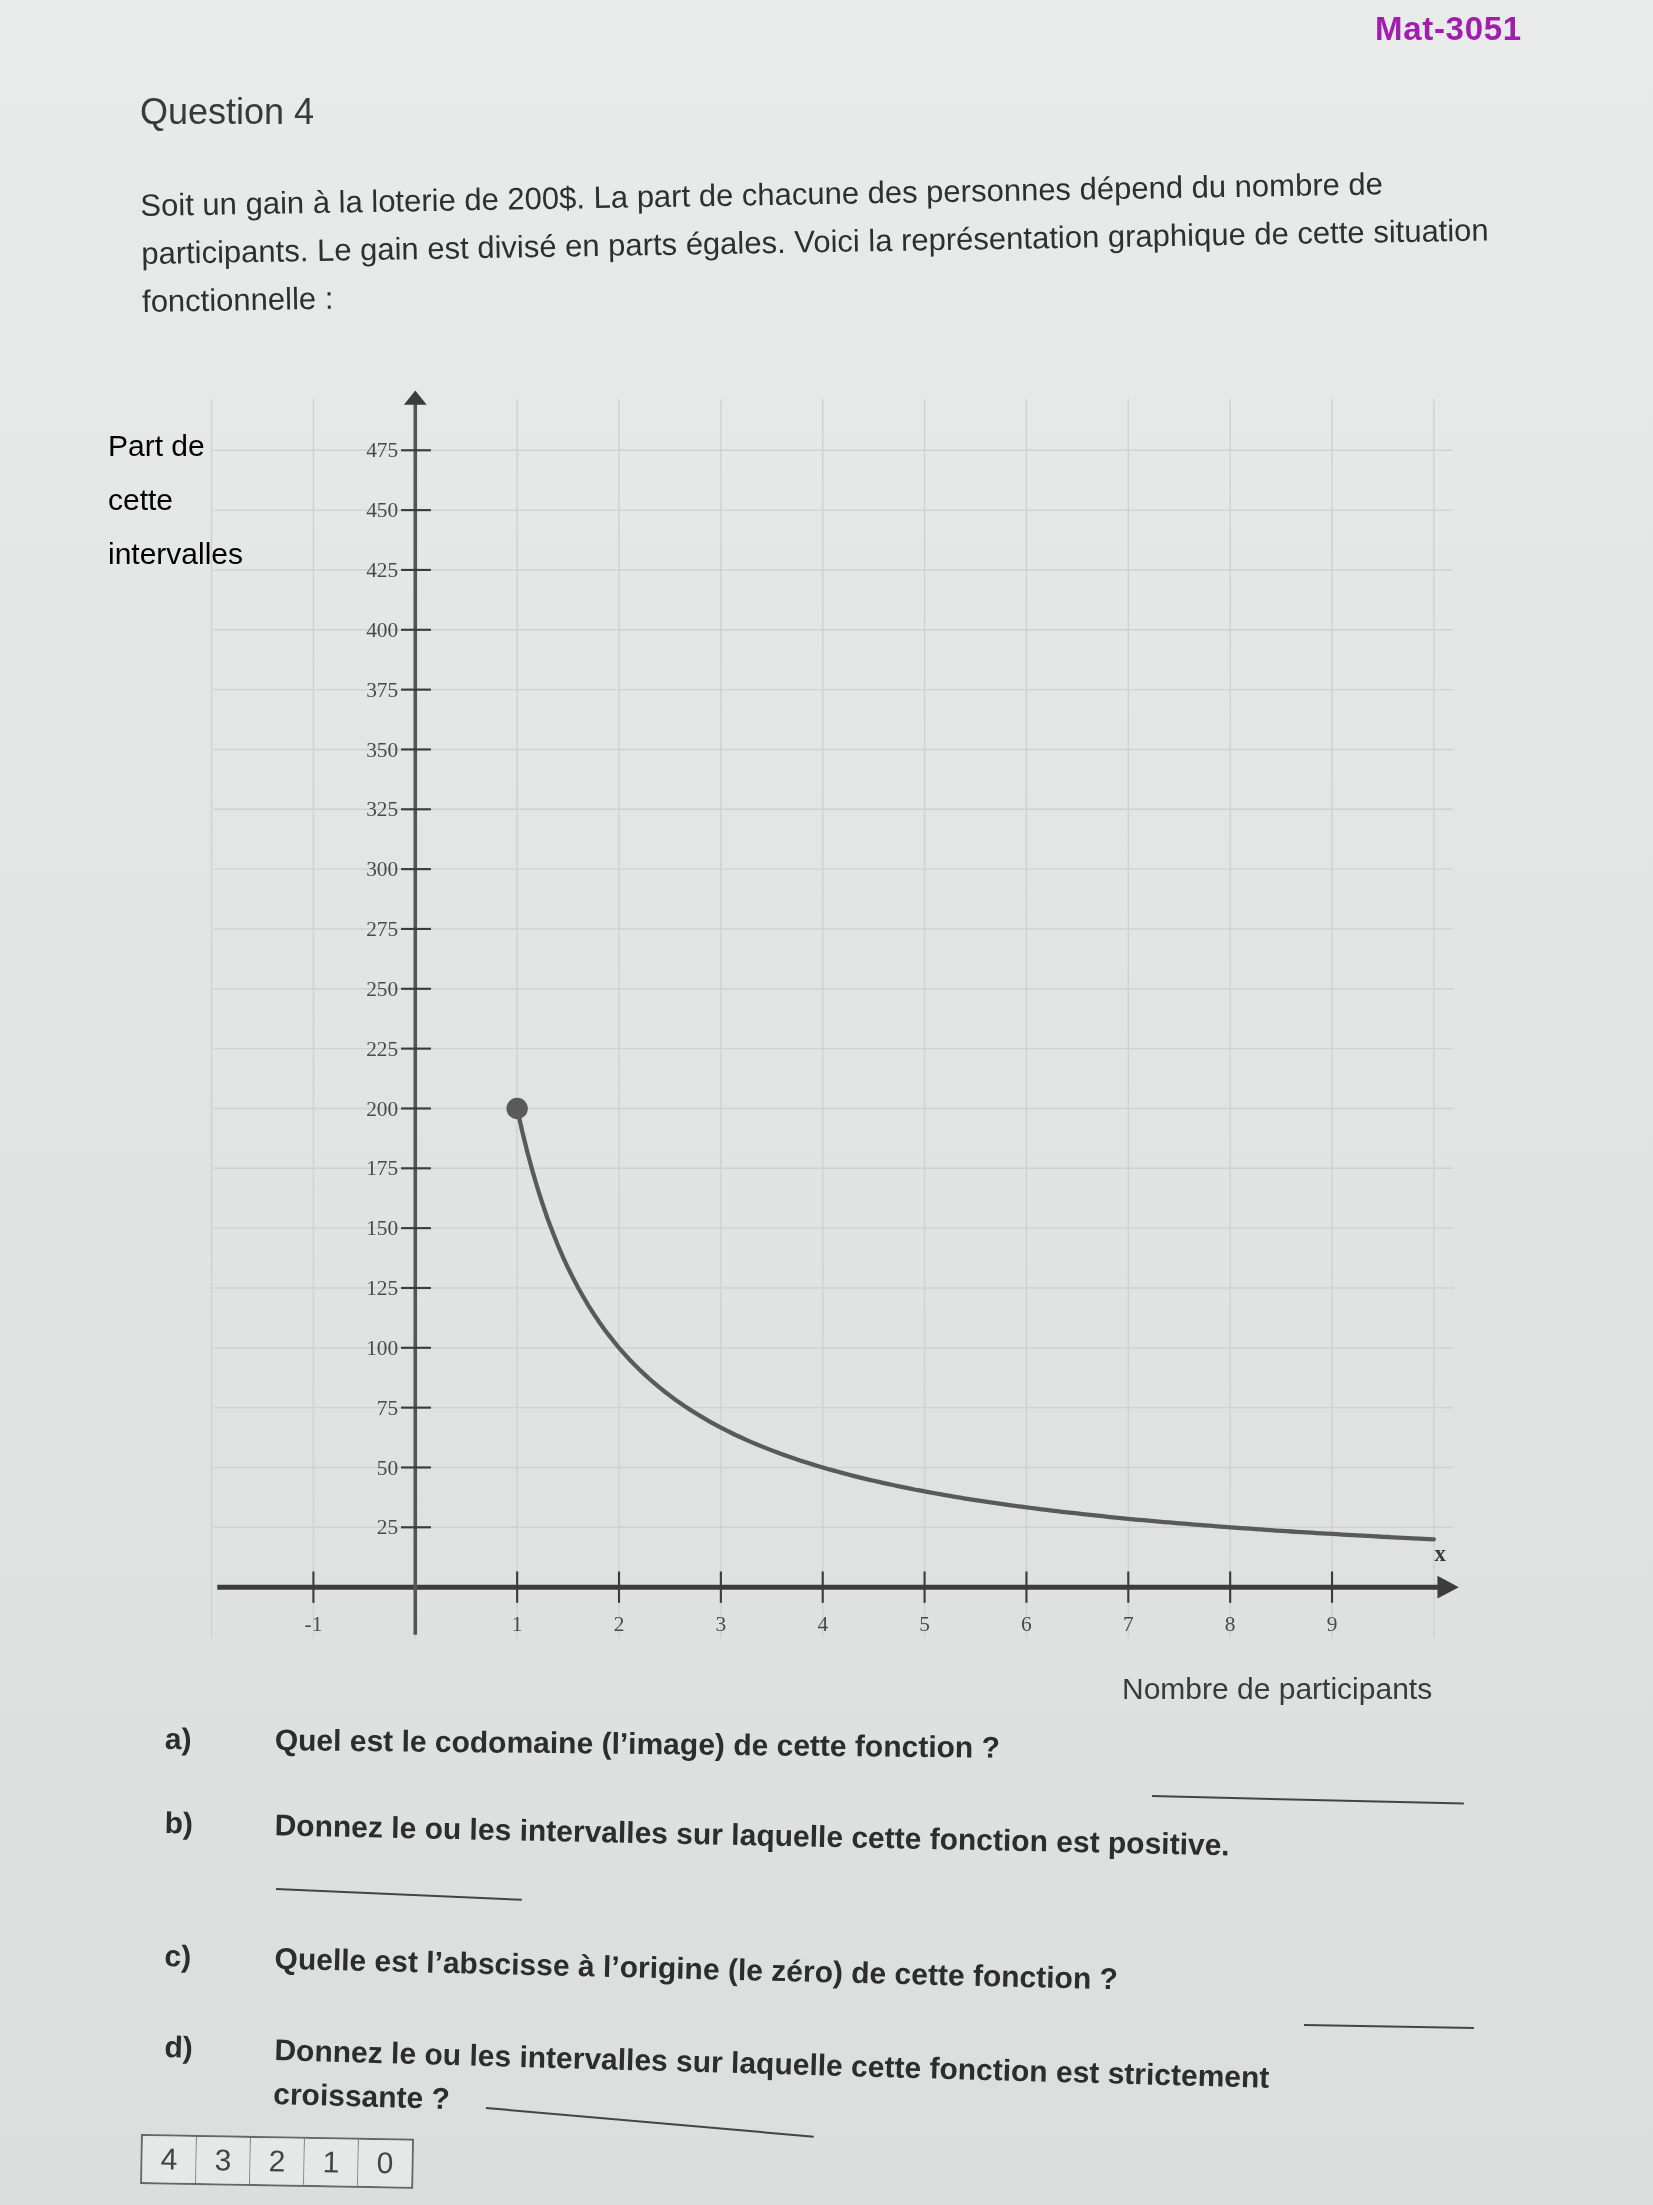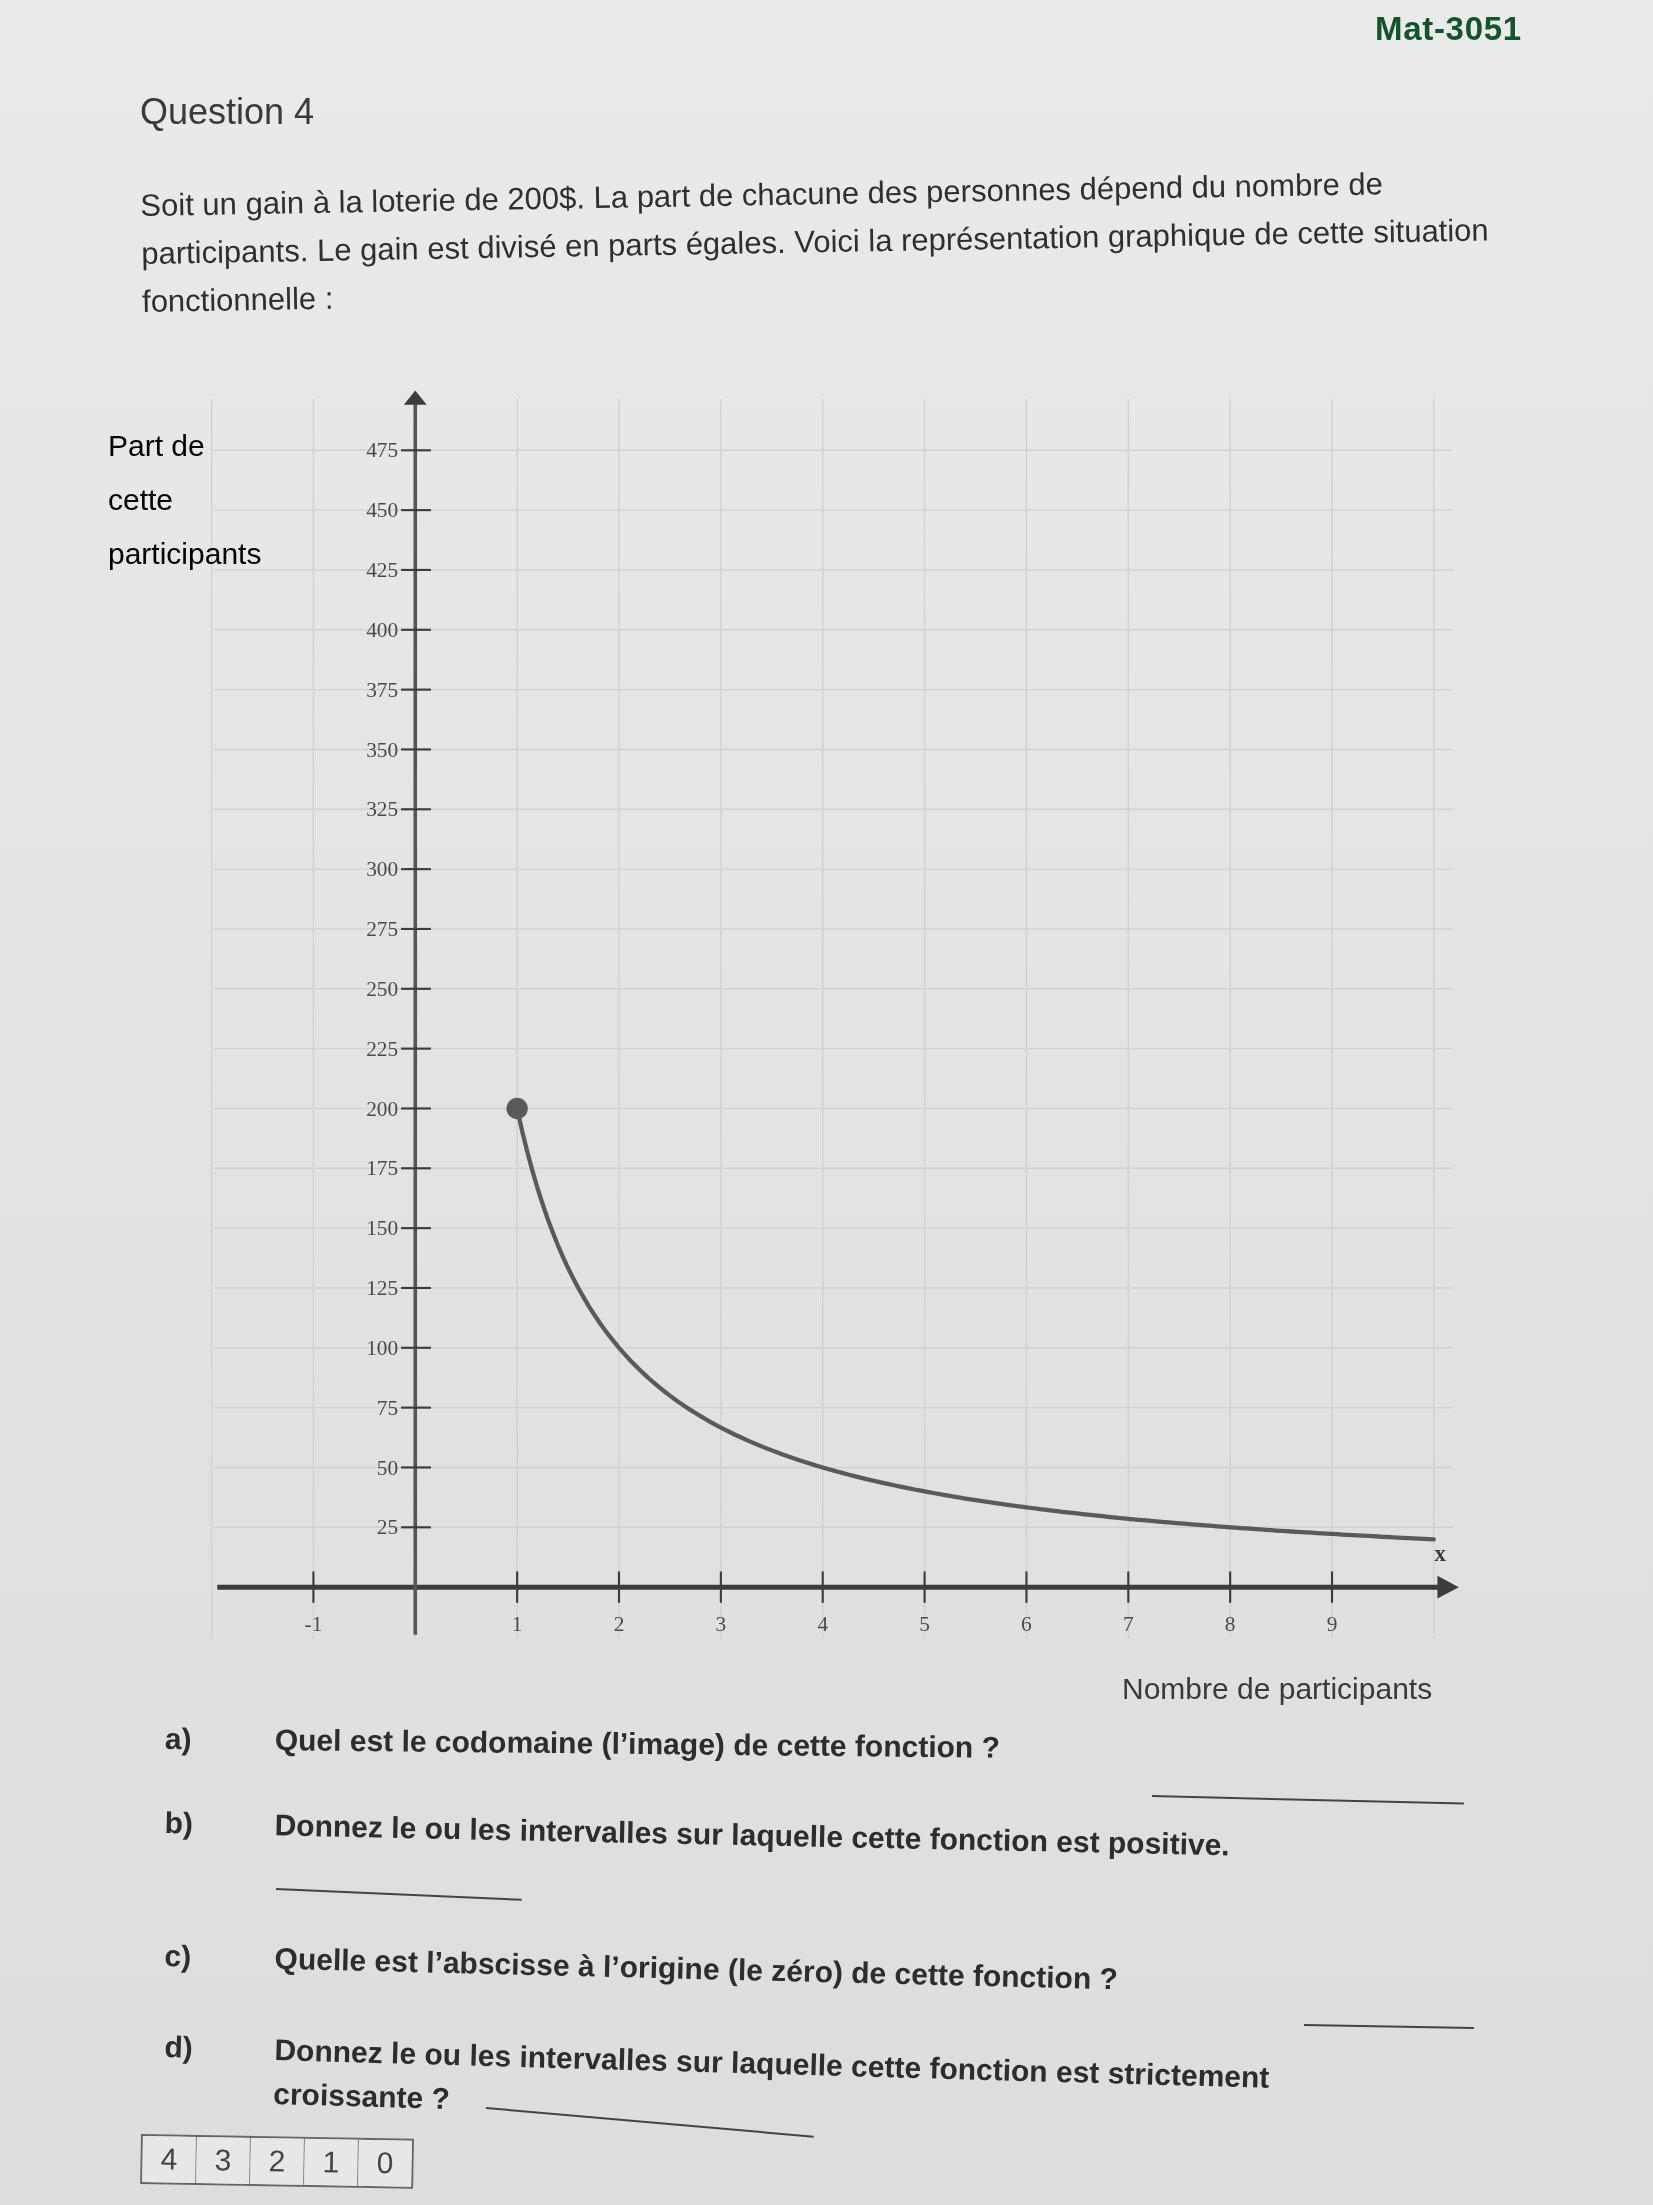--- a/index.html
+++ b/index.html
@@ -5,21 +5,21 @@
   html, body { margin: 0; padding: 0; }
   body {
     width: 1654px; height: 2205px; overflow: hidden;
     background: linear-gradient(180deg, #e9eaea 0%, #e3e5e4 40%, #dcdedd 100%);
     font-family: "Liberation Sans", sans-serif;
     color: #2e2e2e;
     position: relative;
   }
   .course-code {
     position: absolute; left: 1375px; top: 10px;
-    font-size: 33px; font-weight: bold; letter-spacing: 0.7px; color: #14532d;
+    font-size: 33px; font-weight: bold; letter-spacing: 0.7px; color: #a21caf;
   }
   .question-title {
     position: absolute; left: 140px; top: 91px;
     font-size: 36px; font-weight: normal; color: #3a3a3a;
   }
   .intro {
     position: absolute; left: 140px; top: 182px; width: 1389px;
     font-size: 31px; line-height: 48px; color: #2f2f2f;
     transform: rotate(-1deg); transform-origin: left top;
   }
@@ -155,21 +155,21 @@
       <text x="1727" y="2290" text-anchor="middle" font-size="30" fill="#4a4a4a" font-family="Liberation Serif, serif">8</text>
       <line x1="1870" y1="2206" x2="1870" y2="2250" stroke="#3c3c3c" stroke-width="3"></line>
       <text x="1870" y="2290" text-anchor="middle" font-size="30" fill="#4a4a4a" font-family="Liberation Serif, serif">9</text>
       <text x="2022" y="2192" text-anchor="middle" font-size="32" font-weight="bold" fill="#3a3a3a" font-family="Liberation Serif, serif">x</text>
       <path d="M726.0 1556.0 L733.1 1588.0 L740.3 1617.1 L747.5 1643.7 L754.6 1668.0 L761.8 1690.4 L768.9 1711.1 L776.1 1730.2 L783.2 1748.0 L790.4 1764.6 L797.5 1780.0 L804.7 1794.5 L811.8 1808.0 L819.0 1820.7 L826.1 1832.7 L833.3 1844.0 L840.4 1854.7 L847.6 1864.8 L854.7 1874.3 L861.9 1883.4 L869.0 1892.0 L876.2 1900.2 L883.3 1908.0 L890.5 1915.4 L897.6 1922.5 L904.8 1929.3 L911.9 1935.8 L919.0 1942.0 L926.2 1948.0 L933.3 1953.7 L940.5 1959.2 L947.6 1964.5 L954.8 1969.5 L961.9 1974.4 L969.1 1979.1 L976.2 1983.6 L983.4 1988.0 L990.5 1992.2 L997.7 1996.3 L1004.8 2000.2 L1012.0 2004.0 L1019.1 2007.7 L1026.3 2011.2 L1033.4 2014.7 L1040.6 2018.0 L1047.7 2021.2 L1054.9 2024.4 L1062.0 2027.4 L1069.2 2030.4 L1076.3 2033.2 L1083.5 2036.0 L1090.6 2038.7 L1097.8 2041.3 L1104.9 2043.9 L1112.1 2046.4 L1119.2 2048.8 L1126.4 2051.2 L1133.5 2053.5 L1140.7 2055.7 L1147.8 2057.9 L1155.0 2060.0 L1162.1 2062.1 L1169.3 2064.1 L1176.4 2066.1 L1183.6 2068.0 L1190.7 2069.9 L1197.9 2071.7 L1205.0 2073.5 L1212.2 2075.3 L1219.3 2077.0 L1226.5 2078.7 L1233.6 2080.3 L1240.8 2081.9 L1247.9 2083.5 L1255.1 2085.0 L1262.2 2086.5 L1269.4 2088.0 L1276.5 2089.4 L1283.7 2090.9 L1290.8 2092.2 L1298.0 2093.6 L1305.1 2094.9 L1312.3 2096.2 L1319.4 2097.5 L1326.6 2098.8 L1333.7 2100.0 L1340.9 2101.2 L1348.0 2102.4 L1355.2 2103.6 L1362.3 2104.7 L1369.5 2105.8 L1376.6 2106.9 L1383.8 2108.0 L1390.9 2109.1 L1398.1 2110.1 L1405.2 2111.1 L1412.4 2112.1 L1419.5 2113.1 L1426.7 2114.1 L1433.8 2115.1 L1441.0 2116.0 L1448.1 2116.9 L1455.3 2117.8 L1462.4 2118.7 L1469.6 2119.6 L1476.7 2120.5 L1483.9 2121.3 L1491.0 2122.2 L1498.2 2123.0 L1505.3 2123.8 L1512.5 2124.6 L1519.6 2125.4 L1526.8 2126.2 L1533.9 2126.9 L1541.1 2127.7 L1548.2 2128.4 L1555.4 2129.2 L1562.5 2129.9 L1569.7 2130.6 L1576.8 2131.3 L1584.0 2132.0 L1591.1 2132.7 L1598.3 2133.4 L1605.4 2134.0 L1612.6 2134.7 L1619.7 2135.3 L1626.9 2135.9 L1634.0 2136.6 L1641.2 2137.2 L1648.3 2137.8 L1655.5 2138.4 L1662.6 2139.0 L1669.8 2139.6 L1676.9 2140.2 L1684.1 2140.7 L1691.2 2141.3 L1698.4 2141.8 L1705.5 2142.4 L1712.7 2142.9 L1719.8 2143.5 L1727.0 2144.0 L1734.1 2144.5 L1741.3 2145.0 L1748.4 2145.5 L1755.6 2146.0 L1762.7 2146.5 L1769.9 2147.0 L1777.0 2147.5 L1784.2 2148.0 L1791.3 2148.5 L1798.5 2148.9 L1805.6 2149.4 L1812.8 2149.9 L1819.9 2150.3 L1827.1 2150.8 L1834.2 2151.2 L1841.4 2151.6 L1848.5 2152.1 L1855.7 2152.5 L1862.8 2152.9 L1870.0 2153.3 L1877.1 2153.7 L1884.3 2154.2 L1891.4 2154.6 L1898.6 2155.0 L1905.7 2155.4 L1912.9 2155.7 L1920.0 2156.1 L1927.2 2156.5 L1934.3 2156.9 L1941.5 2157.3 L1948.7 2157.6 L1955.8 2158.0 L1963.0 2158.4 L1970.1 2158.7 L1977.3 2159.1 L1984.4 2159.4 L1991.6 2159.8 L1998.7 2160.1 L2005.9 2160.5 L2013.0 2160.8" fill="none" stroke="#5a5a5a" stroke-width="6" stroke-linecap="round"></path>
       <circle cx="726" cy="1556" r="15" fill="#5a5a5a"></circle>
     </svg>
   <div class="ylabel">
     <div>Part de</div>
     <div>cette</div>
-    <div>participants</div>
+    <div>intervalles</div>
   </div>
   <div class="xlabel">Nombre de participants</div>
 </div>
 
 <div class="questions">
   <div class="q" style="left:165px; top:1722px; transform:rotate(0.6deg);">
     <span class="letter">a)</span>
     <span class="text">Quel est le codomaine (l’image) de cette fonction ?</span>
   </div>
   <div class="blank" style="left:1152px; top:1795px; width:312px; transform:rotate(1.4deg);"></div>

